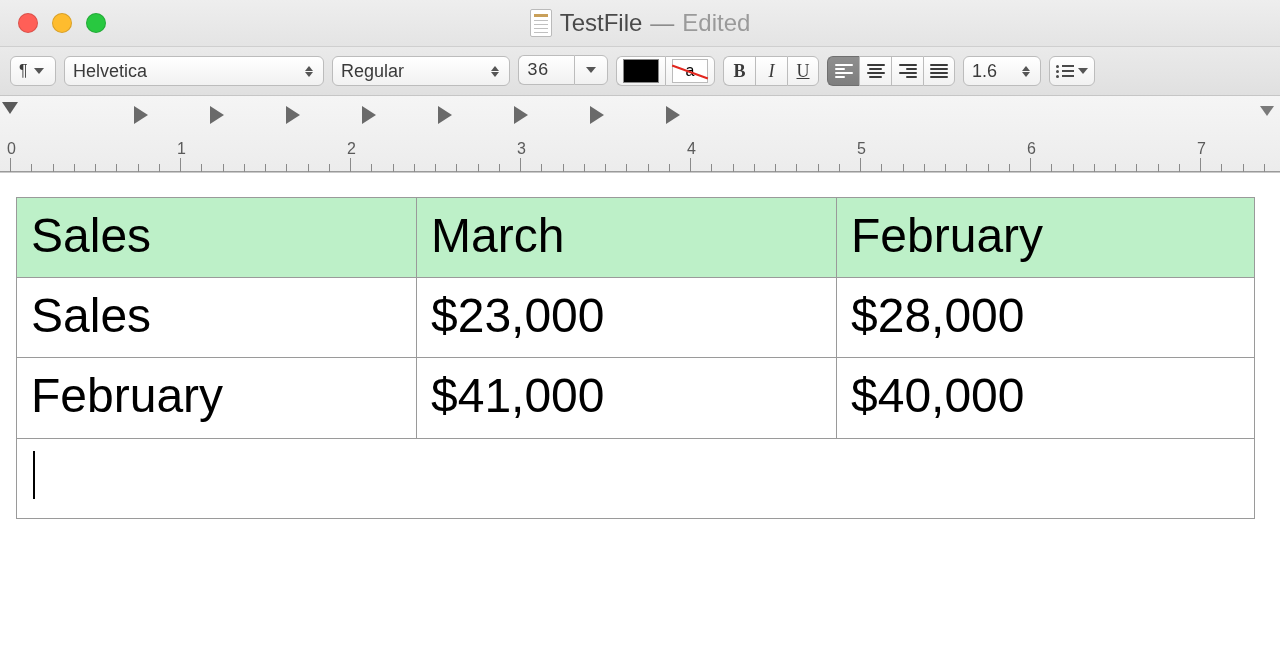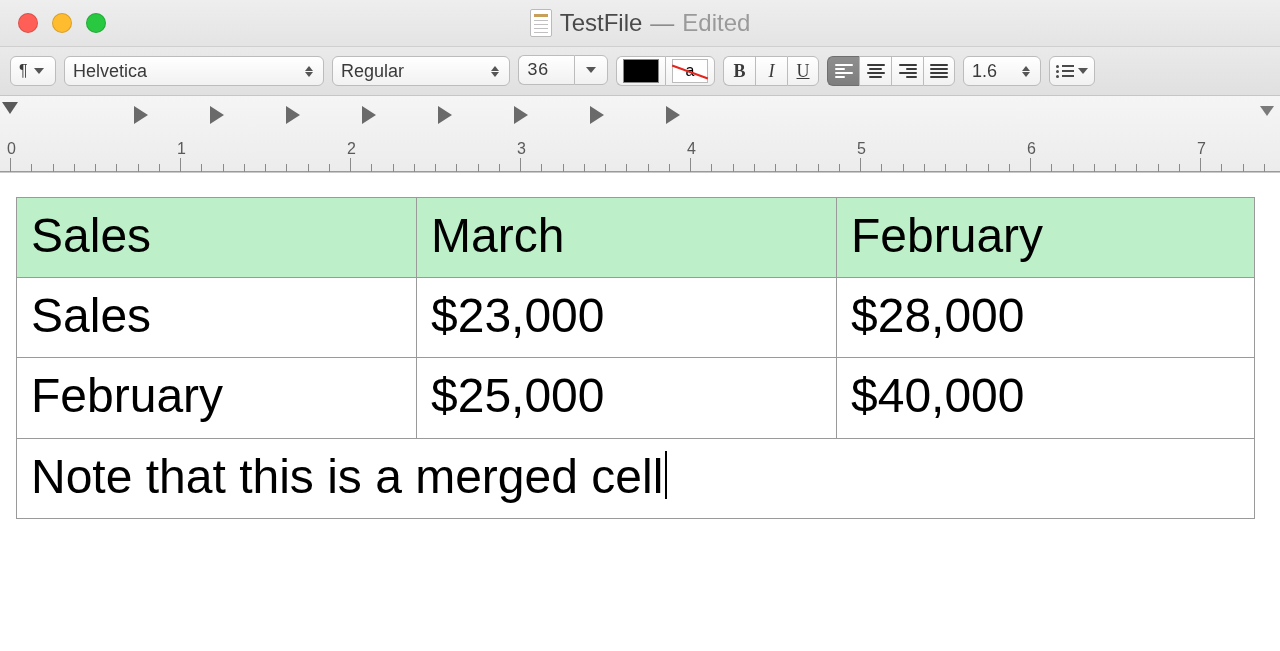--- a/index.html
+++ b/index.html
@@ -453,23 +453,23 @@
       <td>March</td>
       <td>February</td>
     </tr>
     <tr>
       <td>Sales</td>
       <td>$23,000</td>
       <td>$28,000</td>
     </tr>
     <tr>
       <td>February</td>
-      <td>$25,000</td>
+      <td>$41,000</td>
       <td>$40,000</td>
     </tr>
     <tr>
       <td colspan="3">
-        <span>Note that this is a merged cell</span><span class="caret"></span>
+        <span class="caret"></span>
       </td>
     </tr>
   </tbody>
     </table>
 </div>
 
 </body></html>

